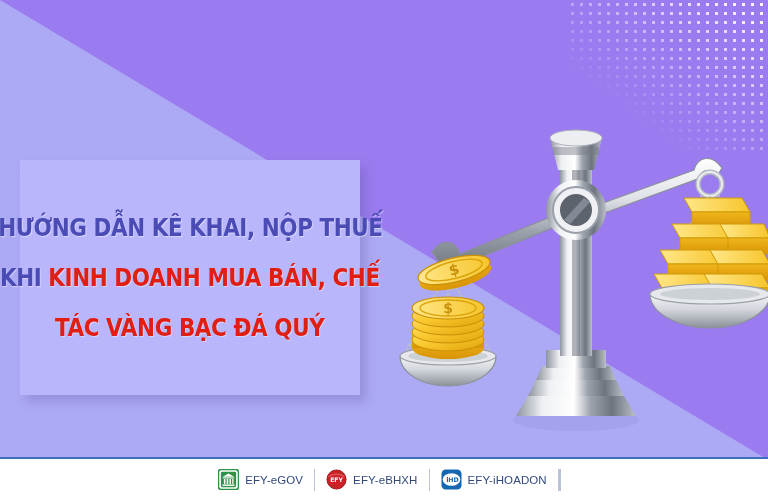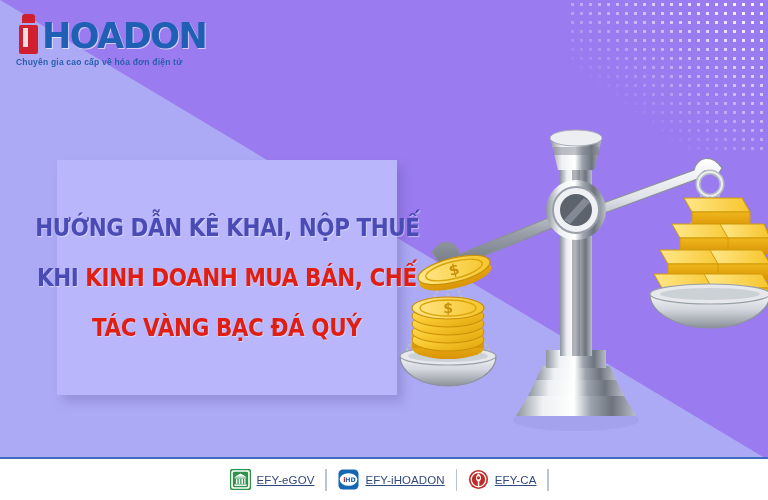--- a/index.html
+++ b/index.html
@@ -123,21 +123,20 @@
     width: 340px;
     height: 235px;
     background: #b9b6fb;
     box-shadow: 6px 7px 10px rgba(80,70,140,.25);
     display: flex;
     flex-direction: column;
     align-items: center;
     justify-content: center;
     padding: 0 8px;
     box-sizing: border-box;
-    margin-left: 37px;
   }
   .hl-line {
     font-family: "DejaVu Sans", sans-serif;
     font-weight: 700;
     font-size: 25px;
     line-height: 50px;
     letter-spacing: -0.5px;
     white-space: nowrap;
     text-align: center;
     transform: scaleX(0.86);
@@ -174,21 +173,20 @@
     gap: 6px;
     padding: 0 11px;
     height: 28px;
   }
   .footer-label {
     font-size: 11.5px;
     color: #31497d;
     font-weight: 400;
     white-space: nowrap;
     letter-spacing: .1px;
-    text-decoration: underline;
   }
   .footer-sep {
     width: 1px;
     height: 22px;
     background: #b9c2d6;
   }
   .fic {
     width: 21px;
     height: 21px;
     flex: 0 0 21px;
@@ -197,30 +195,20 @@
 </style>
 </head>
 <body>
 
 <div id="banner">
 
   <div class="bg-base"></div>
   <div class="bg-purple-diag"></div>
   <div class="bg-dots"></div>
 
-  <div class="logo">
-    <div class="logo-wordmark">
-      <span class="logo-i">
-        <span class="logo-i-dot"></span>
-        <span class="logo-i-stem"></span>
-      </span>
-      <span class="logo-text">HOADON</span>
-    </div>
-    <div class="logo-tagline">Chuyên gia cao cấp về hóa đơn điện tử</div>
-  </div>
 
   <div class="headline-card">
     <div class="hl-line">
       <span class="clr-purple">HƯỚNG DẪN KÊ KHAI, NỘP THUẾ</span>
     </div>
     <div class="hl-line">
       <span class="clr-purple">KHI </span><span class="clr-red">KINH DOANH MUA BÁN, CHẾ</span>
     </div>
     <div class="hl-line">
       <span class="clr-red">TÁC VÀNG BẠC ĐÁ QUÝ</span>
@@ -372,45 +360,44 @@
         <rect x="9.1" y="10.4" width="1.6" height="5.2" fill="#ffffff"></rect>
         <rect x="12" y="10.4" width="1.6" height="5.2" fill="#ffffff"></rect>
         <rect x="14.9" y="10.4" width="1.3" height="5.2" fill="#ffffff"></rect>
         <rect x="4.6" y="16.2" width="12.8" height="1.5" fill="#ffffff"></rect>
       </svg>
       <span class="footer-label">EFY-eGOV</span>
     </div>
 
     <div class="footer-sep"></div>
 
+    <div class="footer-item">
+      <svg class="fic" viewBox="0 0 22 22">
+        <circle cx="11" cy="11" r="10" fill="#cc1f26"></circle>
+        <circle cx="11" cy="11" r="10" fill="none" stroke="#9d1418" stroke-width="1"></circle>
+        <path d="M2.5 8 Q11 3 19.5 8" fill="none" stroke="#e8676b" stroke-width="1.4" opacity=".7"></path>
+        <text x="11" y="13.6" font-family="DejaVu Sans, sans-serif" font-size="6.4" font-weight="700" fill="#ffffff" text-anchor="middle">EFY</text>
+      </svg>
+      <span class="footer-label">EFY-eBHXH</span>
+    </div>
 
     <div class="footer-sep"></div>
 
     <div class="footer-item">
       <svg class="fic" viewBox="0 0 22 22">
         <rect x="0.5" y="0.5" width="21" height="21" rx="4.5" fill="#1667b1"></rect>
         <ellipse cx="11" cy="11" rx="9.2" ry="6.6" fill="#ffffff"></ellipse>
         <text x="6.6" y="13.6" font-family="DejaVu Sans, sans-serif" font-size="7" font-weight="700" fill="#cc1f26" text-anchor="middle">i</text>
         <text x="13" y="13.4" font-family="DejaVu Sans, sans-serif" font-size="6.6" font-weight="700" fill="#1667b1" text-anchor="middle">HD</text>
       </svg>
       <span class="footer-label">EFY-iHOADON</span>
     </div>
 
     <div class="footer-sep"></div>
 
-    <div class="footer-item">
-      <svg class="fic" viewBox="0 0 22 22">
-        <circle cx="11" cy="11" r="10" fill="#c02b28"></circle>
-        <circle cx="11" cy="11" r="7.6" fill="none" stroke="#ffffff" stroke-width="1.4"></circle>
-        <path d="M11 4.4 C 14.4 7.6, 14.6 11.4, 11 13.6 C 7.4 11.4, 7.6 7.6, 11 4.4 Z" fill="#ffffff"></path>
-        <circle cx="11" cy="9.2" r="1.7" fill="#c02b28"></circle>
-        <rect x="10.3" y="13.2" width="1.5" height="4.6" fill="#ffffff"></rect>
-      </svg>
-      <span class="footer-label">EFY-CA</span>
-    </div>
 
     <div class="footer-sep"></div>
 
 
     <div class="footer-sep"></div>
 
 
   </div>
 </div>
 

